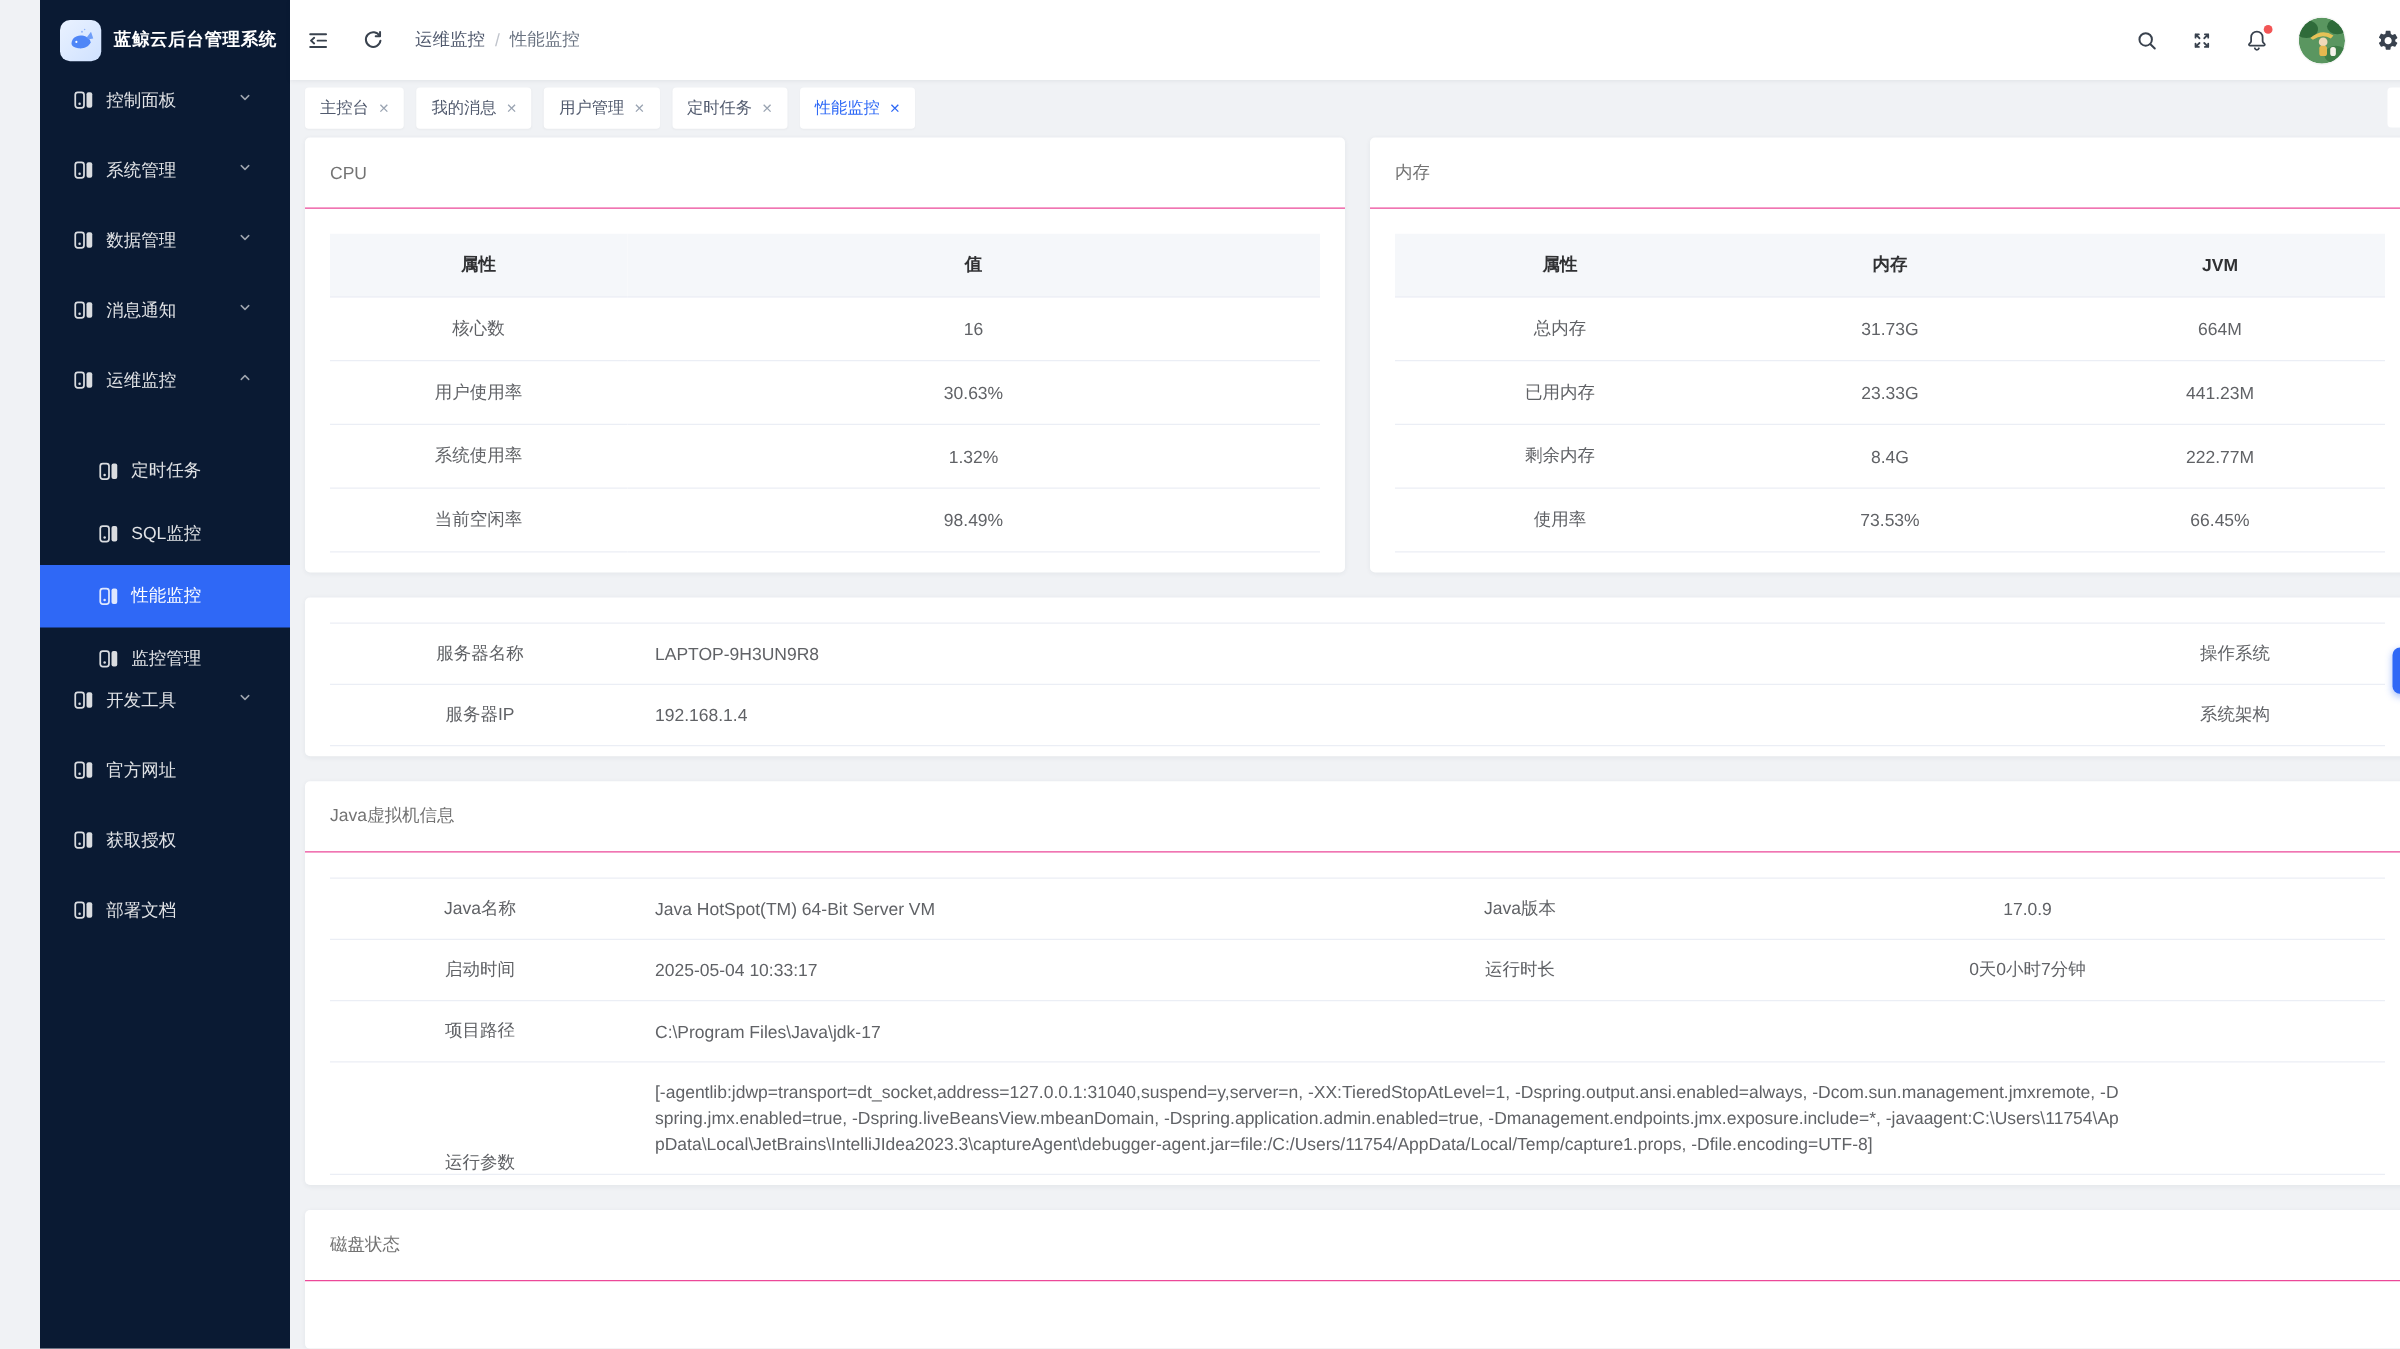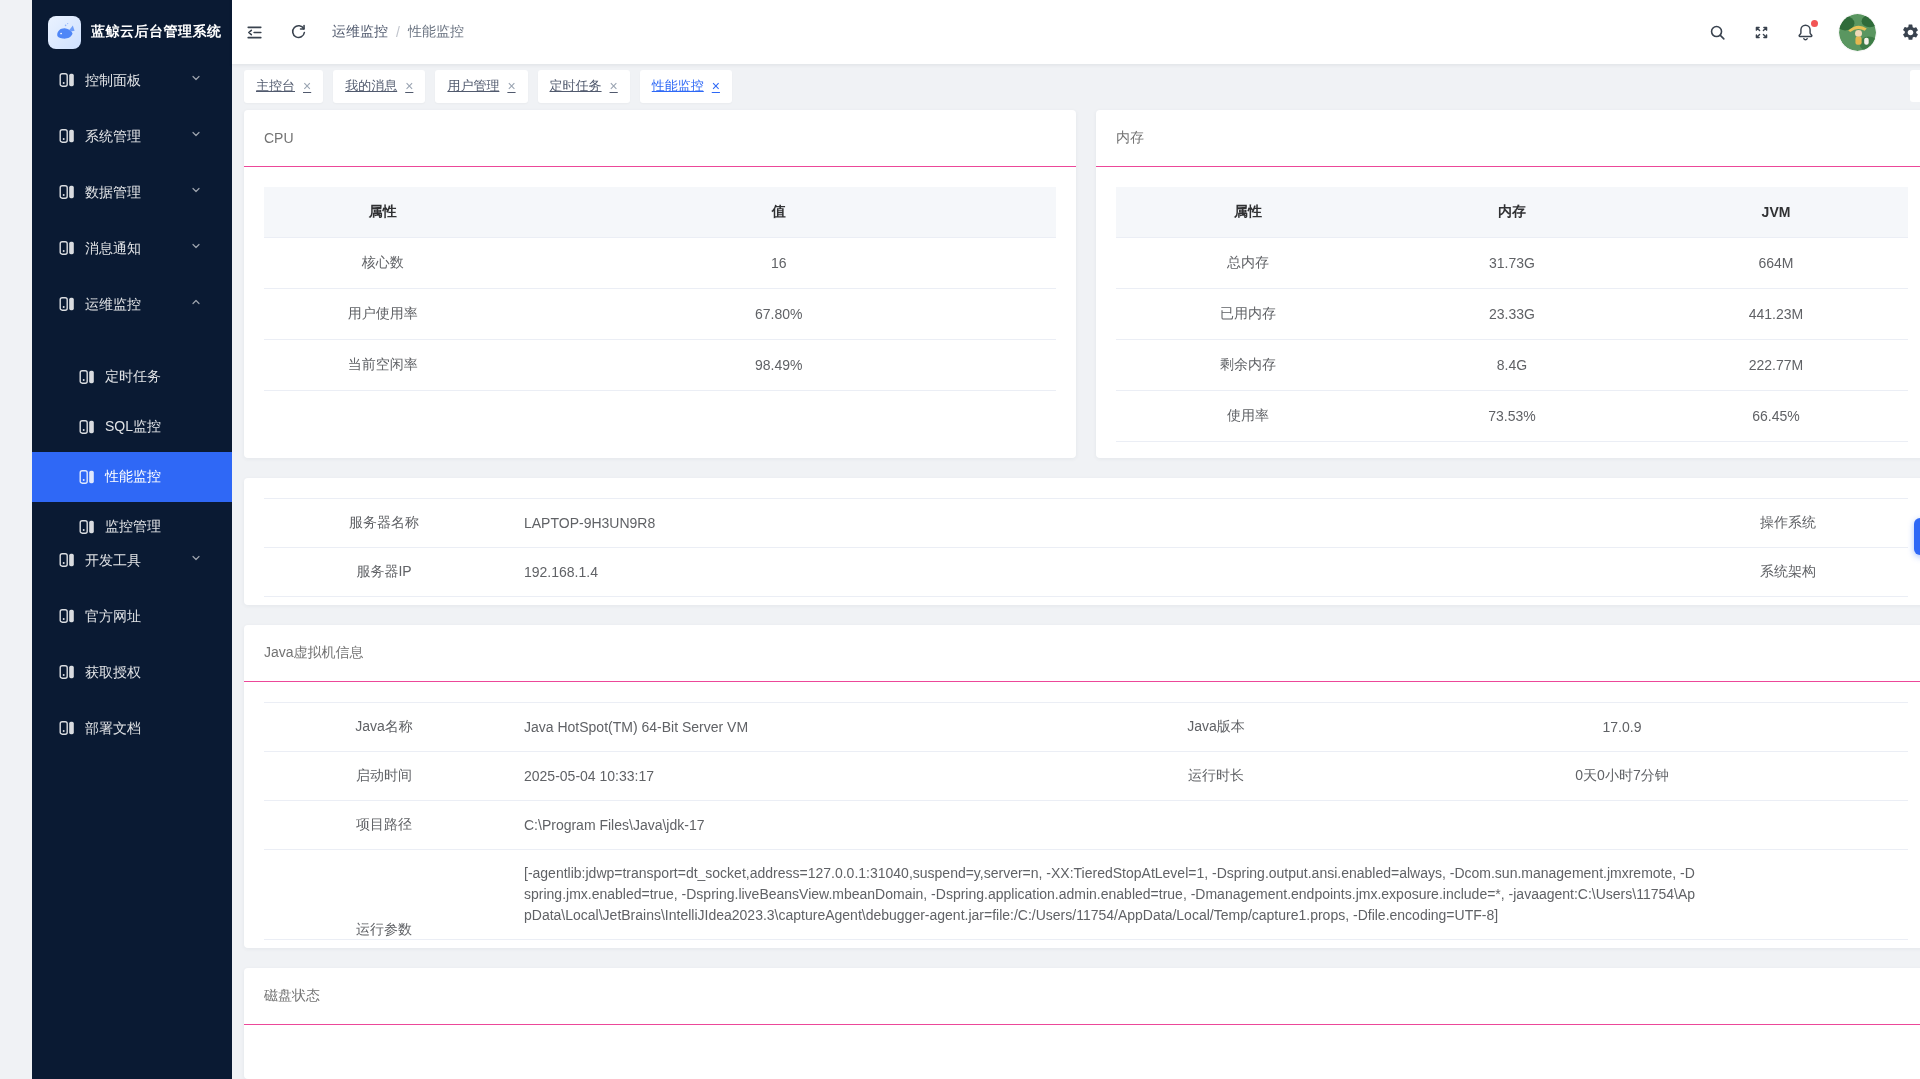--- a/index.html
+++ b/index.html
@@ -32,21 +32,21 @@
   .breadcrumb{display:flex;align-items:center;font-size:14px;color:#515a6e;gap:8px;}
   .bc-sep{color:#c0c4cc;}
   .bc-cur{color:#6b7482;}
   .tb-right{margin-left:auto;display:flex;align-items:center;gap:24px;}
   .tb-right .tb-icon{margin-right:0;}
   .bell-wrap{position:relative;display:inline-flex;}
   .badge-dot{position:absolute;top:-2px;right:-3px;width:7px;height:7px;border-radius:50%;background:#f25555;}
   .avatar{width:37px;height:37px;border-radius:50%;overflow:hidden;cursor:pointer;flex:0 0 37px;box-shadow:0 0 0 1px rgba(0,0,0,.04);}
 
   .tabstrip{height:44px;flex:0 0 44px;display:flex;align-items:center;gap:10px;padding:0 10px 0 12px;}
-  .tab{height:33px;display:flex;align-items:center;gap:8px;padding:0 12px;background:#fff;border-radius:3px;font-size:13px;color:#515a6e;cursor:pointer;box-shadow:0 1px 2px rgba(0,0,0,.03);text-decoration:underline;}
+  .tab{height:33px;display:flex;align-items:center;gap:8px;padding:0 12px;background:#fff;border-radius:3px;font-size:13px;color:#515a6e;cursor:pointer;box-shadow:0 1px 2px rgba(0,0,0,.03);}
   .tab-close{font-size:14px;color:#9aa4b2;line-height:1;cursor:pointer;}
   .tab.active{color:#2d68f6;}
   .tab.active .tab-close{color:#2d68f6;}
   .tabs-more{margin-left:auto;width:32px;height:32px;background:#fff;border-radius:3px;display:flex;align-items:center;justify-content:center;color:#5f6b7a;cursor:pointer;}
 
   .content{flex:1;overflow:hidden;padding:2px 24px 0 12px;display:flex;flex-direction:column;gap:20px;}
   .cards-row{display:flex;gap:20px;}
   .cards-row .card{flex:1;min-width:0;}
   .card{background:#fff;border-radius:4px;box-shadow:0 1px 4px rgba(31,45,61,.06);}
   .card-header{height:56px;display:flex;align-items:center;padding:0 20px;border-bottom:1px solid #ec4899;font-size:14px;color:#737373;}
@@ -375,21 +375,25 @@
                 <th>值</th>
               </tr>
             </thead>
             <tbody>
               <tr>
                 <td>核心数</td>
                 <td>16</td>
               </tr>
               <tr>
                 <td>用户使用率</td>
-                <td>67.80%</td>
+                <td>30.63%</td>
+              </tr>
+              <tr>
+                <td>系统使用率</td>
+                <td>1.32%</td>
               </tr>
               <tr>
                 <td>当前空闲率</td>
                 <td>98.49%</td>
               </tr>
             </tbody>
           </table>
         </section>
 
         <section class="card">

